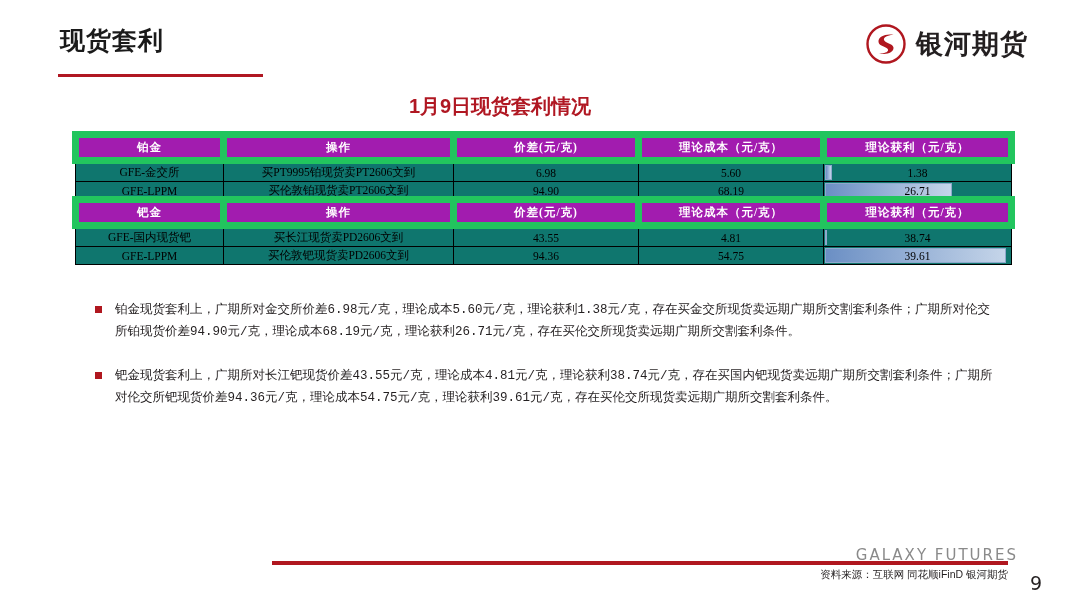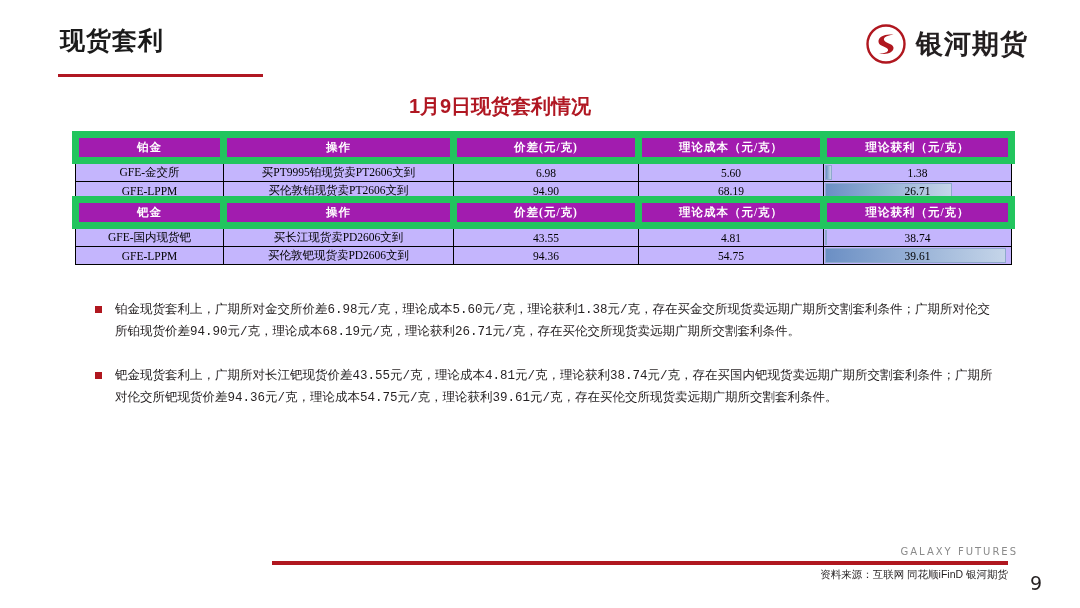--- a/index.html
+++ b/index.html
@@ -93,21 +93,21 @@
     border: 7px solid #22c55e;
     font-family: "Liberation Serif", serif;
     letter-spacing: 1px;
   }
   .tbl td {
     border: 1px solid #000000;
     height: 17px;
     text-align: center;
     font-size: 11.5px;
     font-family: "Liberation Serif", serif;
-    background: #c4b5fd;
+    background: #0f766e;
     color: #000;
     padding: 0;
   }
   .col-a { width: 148px; }
   .col-b { width: 230px; }
   .col-c { width: 185px; }
   .col-d { width: 185px; }
   .col-e { width: 188px; }
 
   .databar {
@@ -166,21 +166,21 @@
     position: absolute;
     right: 72px;
     top: 568px;
     font-size: 10.5px;
     color: #231f20;
   }
   .footer-brand {
     position: absolute;
     right: 62px;
     top: 546px;
-    font-size: 10px;
+    font-size: 15px;
     letter-spacing: 2px;
     color: #8a8a8a;
     font-family: "DejaVu Sans", sans-serif;
   }
   .page-number {
     position: absolute;
     right: 38px;
     top: 572px;
     font-size: 19px;
     color: #231f20;

